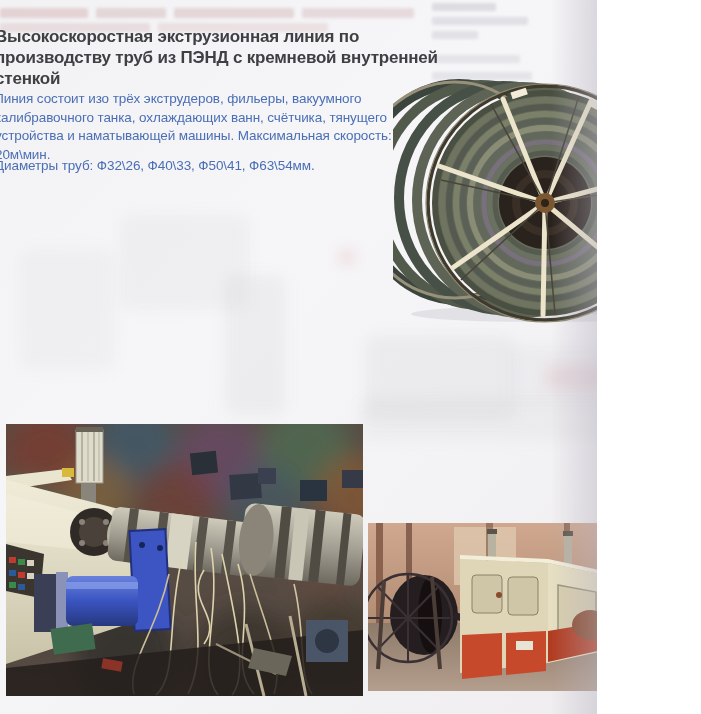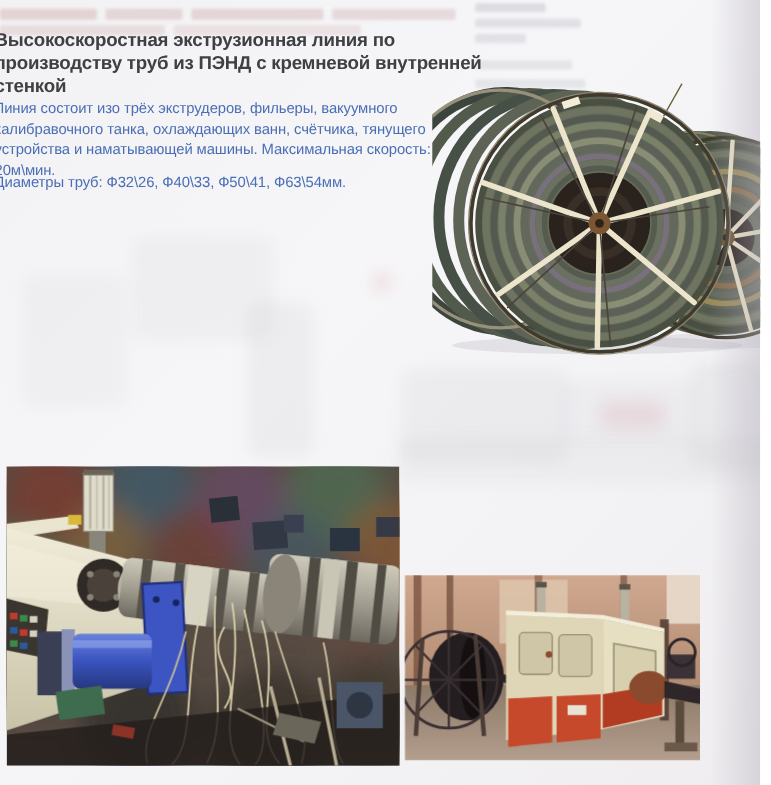--- a/index.html
+++ b/index.html
@@ -1,17 +1,17 @@
 <!DOCTYPE html>
 <html><head>
 <meta charset="utf-8">
 <style>
   html,body{margin:0;padding:0;background:#ffffff;}
   .page{
-    position:relative;width:691px;height:714px;overflow:hidden;
+    position:relative;width:597px;height:714px;overflow:hidden;
     background:linear-gradient(135deg,#f2f1f3 0%,#f6f5f7 40%,#f3f2f4 70%,#efedef 100%);
     font-family:"Liberation Sans", sans-serif;
   }
   
   .bleed-bar{position:absolute;border-radius:2px;filter:blur(1.4px);}
   .ghost{position:absolute;filter:blur(7px);border-radius:10px;}
   .edge-shade{position:absolute;top:0;right:0;width:46px;height:714px;
     background:linear-gradient(to right, rgba(190,186,196,0), rgba(184,180,192,0.45));}
   
   .title{position:absolute;left:-5px;top:26px;width:470px;color:#3e4044;

